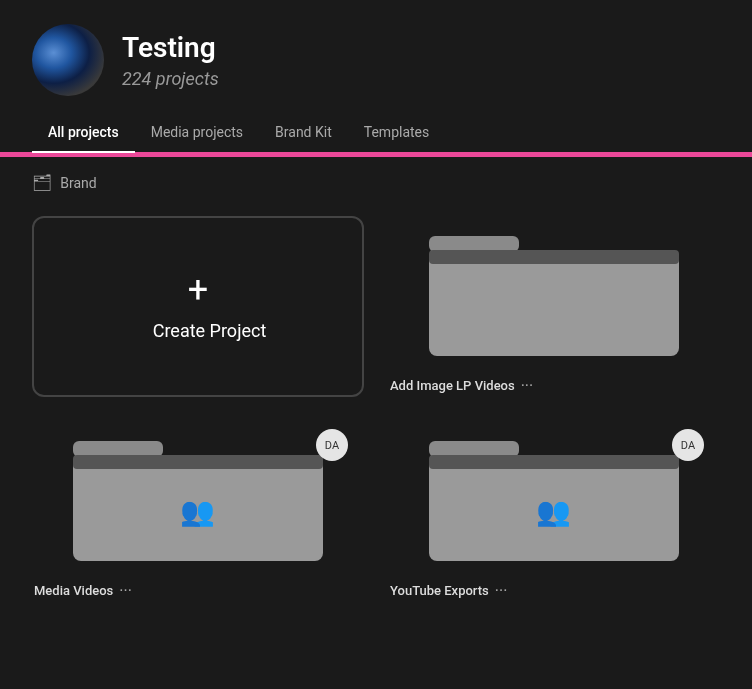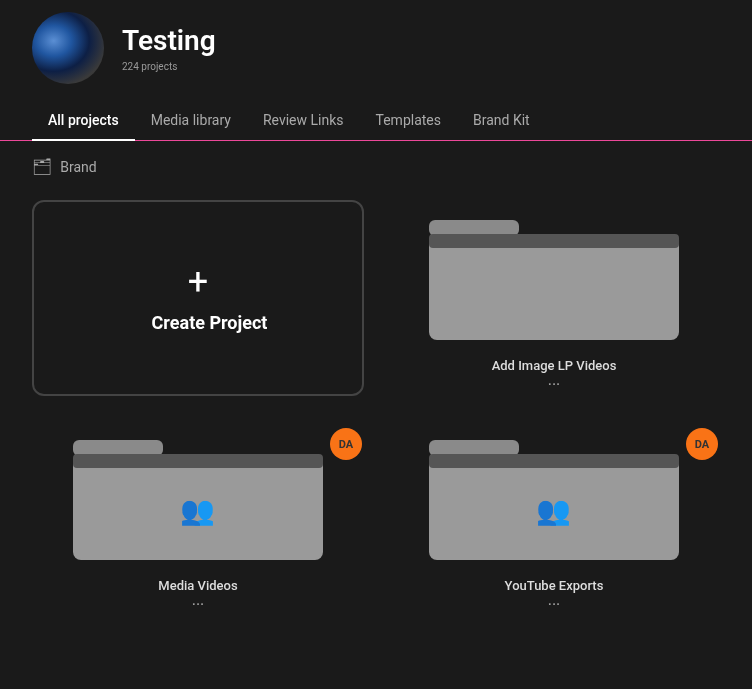--- a/index.html
+++ b/index.html
@@ -10,21 +10,21 @@
       font-family: -apple-system, BlinkMacSystemFont, 'Segoe UI', Roboto, sans-serif;
       width: 752px;
       min-height: 689px;
       overflow-x: hidden;
     }
 
     
     .header {
       display: flex;
       align-items: center;
-      padding: 12px 32px 16px 32px;
+      padding: 24px 32px 16px 32px;
       gap: 18px;
     }
 
     .avatar {
       width: 72px;
       height: 72px;
       border-radius: 50%;
       overflow: hidden;
       flex-shrink: 0;
       background: linear-gradient(135deg, #1a3a6b 0%, #2a5298 30%, #87ceeb 60%, #4a4a4a 80%, #1a1a2e 100%);
@@ -43,30 +43,31 @@
       gap: 4px;
     }
 
     .workspace-name {
       font-size: 28px;
       font-weight: 600;
       color: #ffffff;
     }
 
     .project-count {
-      font-size: 10px;
+      font-size: 18px;
       color: #999999;
+      font-style: italic;
     }
 
     
     .nav-tabs {
       display: flex;
       align-items: flex-start;
       padding: 0 32px;
-      border-bottom: 1px solid #ec4899;
+      border-bottom: 5px solid #ec4899;
       gap: 0;
     }
 
     .nav-tab {
       padding: 12px 16px;
       font-size: 14px;
       color: #aaaaaa;
       cursor: pointer;
       position: relative;
       white-space: nowrap;
@@ -127,21 +128,21 @@
     }
 
     .plus-icon {
       font-size: 36px;
       color: #ffffff;
       line-height: 1;
     }
 
     .create-label {
       font-size: 18px;
-      font-weight: 700;
+      font-weight: 400;
       color: #ffffff;
       margin-left: 23px;
     }
 
     
     .folder-card {
       display: flex;
       flex-direction: column;
       gap: 8px;
       cursor: pointer;
@@ -159,40 +160,39 @@
     }
 
     .folder-svg {
       width: 100%;
       height: 100%;
     }
 
     .folder-avatar {
       position: absolute;
       top: 8px;
-      right: 2px;
+      right: 16px;
       width: 32px;
       height: 32px;
       border-radius: 50%;
-      background: #f97316;
+      background: #e5e5e5;
       display: flex;
       align-items: center;
       justify-content: center;
       font-size: 11px;
-      font-weight: 700;
+      font-weight: 400;
       color: #333333;
       z-index: 10;
     }
 
     .folder-footer {
       display: flex;
       align-items: center;
       justify-content: flex-start;
       padding: 0 2px;
-      flex-direction: column;
     }
 
     .folder-name {
       font-size: 13px;
       color: #dddddd;
       font-weight: 500;
     }
 
     .more-btn {
       color: #aaaaaa;
@@ -209,24 +209,23 @@
     <div class="avatar-inner"></div>
   </div>
   <div class="header-info">
     <span class="workspace-name">Testing</span>
     <span class="project-count">224 projects</span>
   </div>
 </div>
 
 <nav class="nav-tabs">
   <a class="nav-tab active">All projects</a>
-  <a class="nav-tab">Media library</a>
-  <a class="nav-tab">Review Links</a>
+  <a class="nav-tab">Media projects</a>
+  <a class="nav-tab">Brand Kit</a>
   <a class="nav-tab">Templates</a>
-  <a class="nav-tab">Brand Kit</a>
 </nav>
 
 <div class="breadcrumb">
   <span class="folder-icon-small">🗂</span>
   <span>Brand</span>
 </div>
 
 <div class="content-grid">
 
   <div class="create-project-card">

